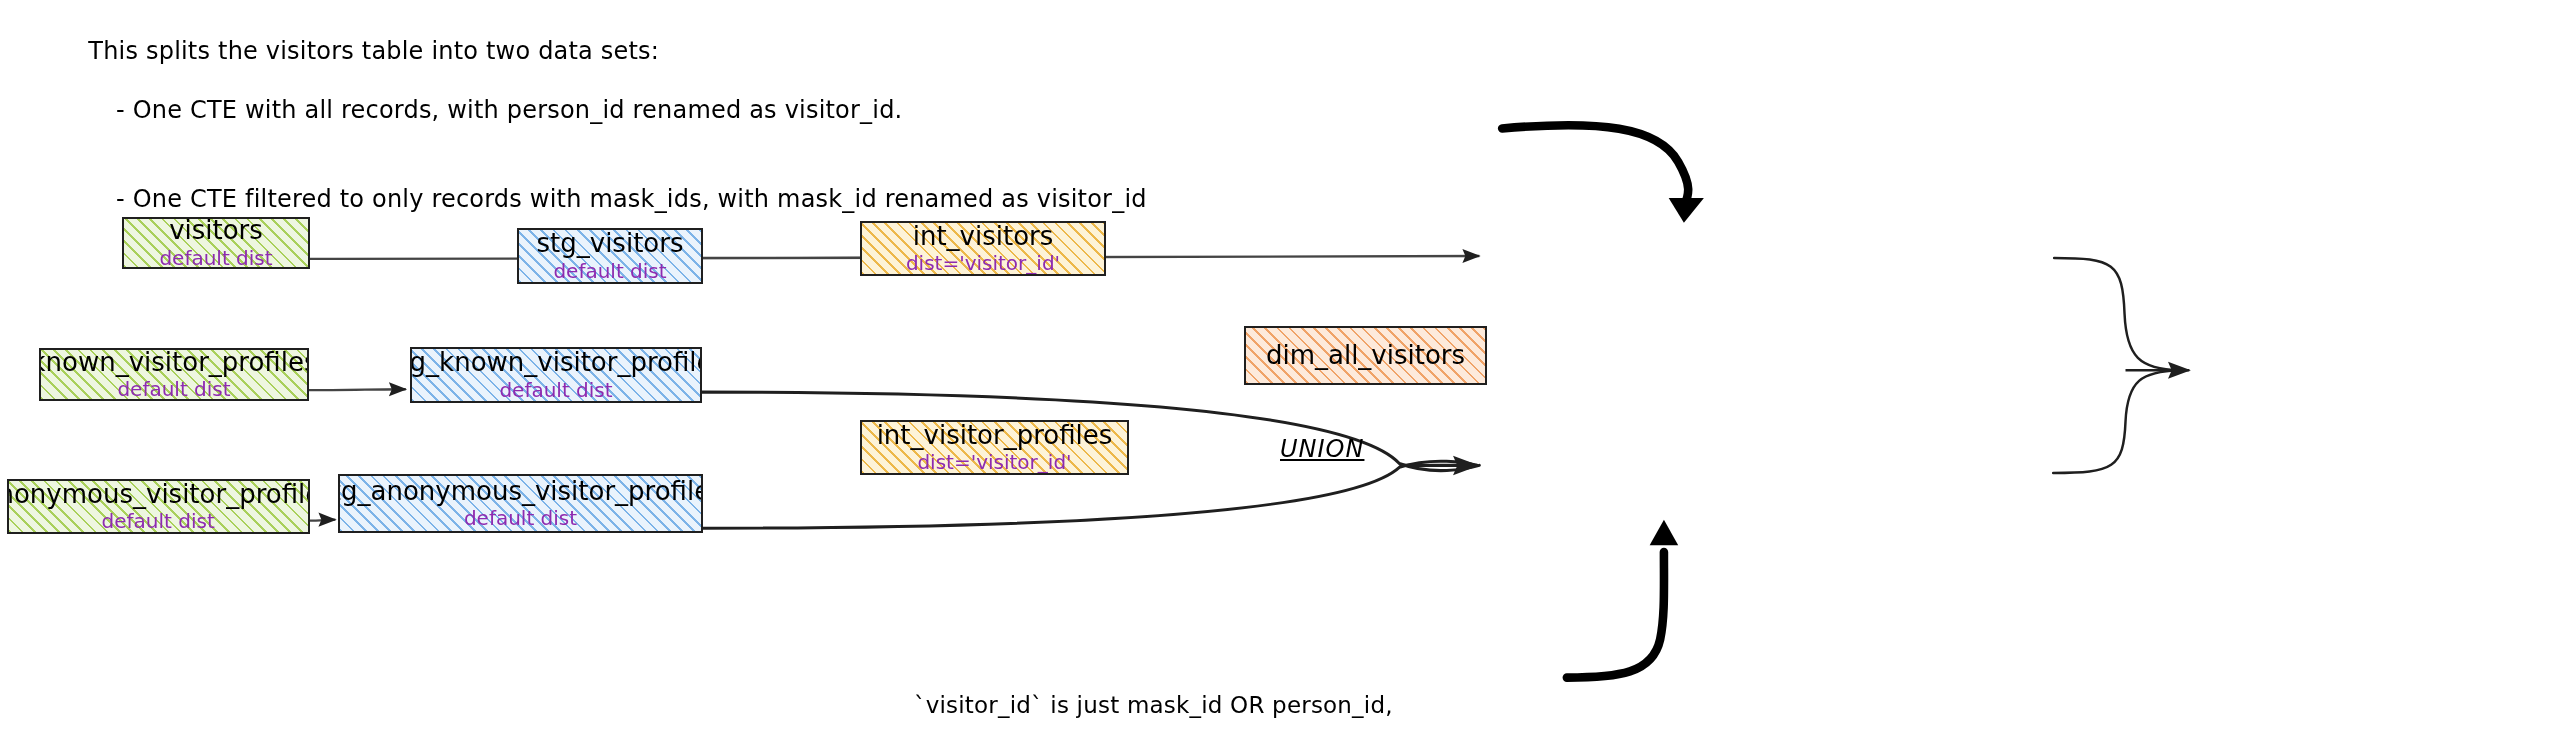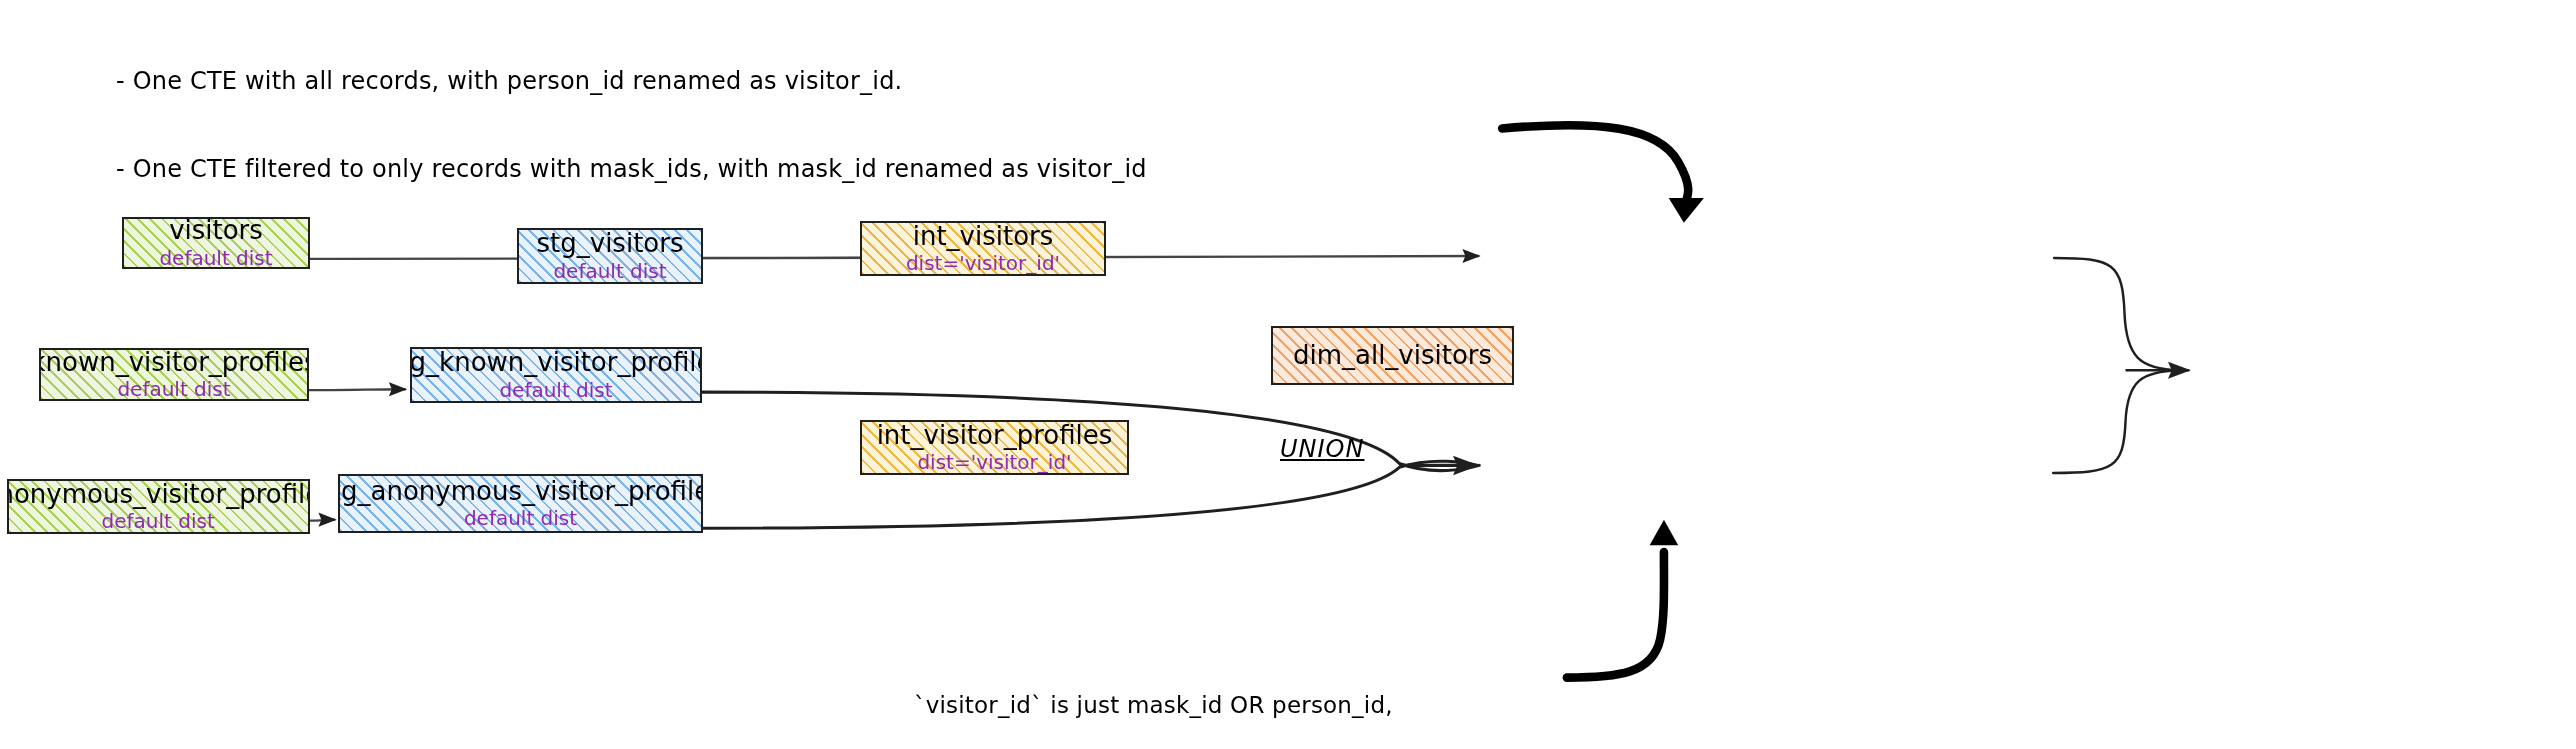--- a/index.html
+++ b/index.html
@@ -215,37 +215,38 @@
     <div class="title">int_visitors</div>
     <div class="sub">dist='visitor_id'</div>
   </div>
 
   <div class="node" style="left:860px; top:420px; width:269px; height:55px;">
     <div class="hatch hatch-yellow"></div>
     <div class="title">int_visitor_profiles</div>
     <div class="sub">dist='visitor_id'</div>
   </div>
 
-  <div class="node" style="left:1244px; top:326px; width:243px; height:59px;margin-left:27px;">
+  <div class="node" style="left:1244px; top:326px; width:243px; height:59px;">
     <div class="hatch hatch-orange"></div>
     <div class="title">dim_all_visitors</div>
   </div>
 
   <svg id="annotations-arrows" viewBox="0 0 2706 787" xmlns="http://www.w3.org/2000/svg">
 
     <path d="M 1578,135 C 1680,126 1742,133 1763,170
              C 1778,196 1774,205 1769,218" fill="none" stroke="#000000" stroke-width="9" stroke-linecap="round"></path>
     <path d="M 1753,208 L 1790,208 L 1769,234 Z" fill="#000000"></path>
 
     <path d="M 1646,712 C 1700,712 1736,708 1744,672
              C 1749,648 1748,620 1748,580" fill="none" stroke="#000000" stroke-width="9" stroke-linecap="round"></path>
     <path d="M 1733,573 L 1763,573 L 1748,546 Z" fill="#000000"></path>
   </svg>
 
   <div class="annotation" id="intro-text">
+    <span>This splits the visitors table into two data sets:</span>
     <span class="ind">- One CTE with all records, with person_id renamed as visitor_id.</span>
     <span class="ind">- One CTE filtered to only records with mask_ids, with mask_id renamed as visitor_id</span>
   </div>
 
   <div class="annotation" id="note-text">
     <span style="display:block">`visitor_id` is just mask_id OR person_id,</span>
     
     
   </div>
 

